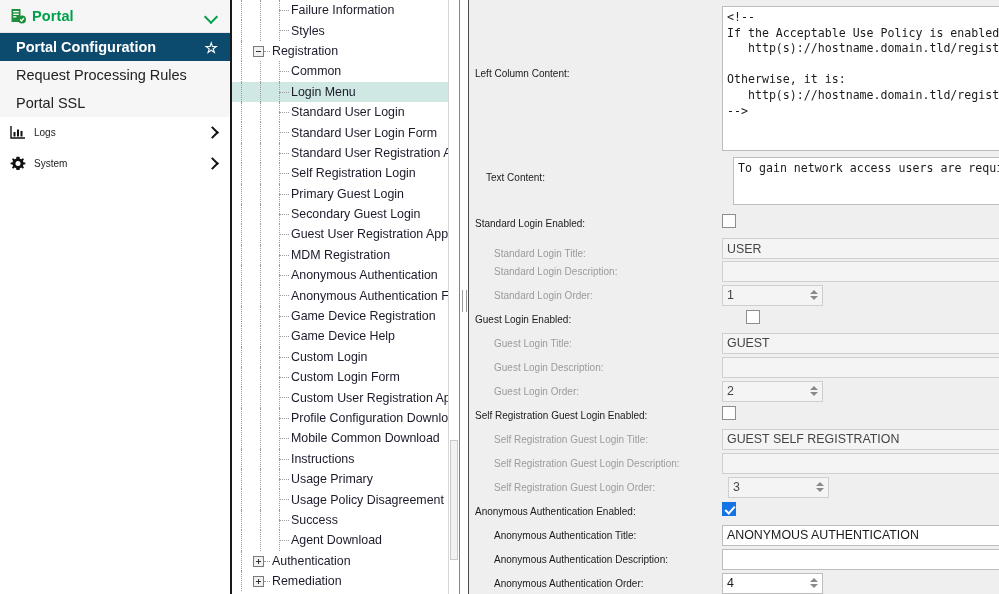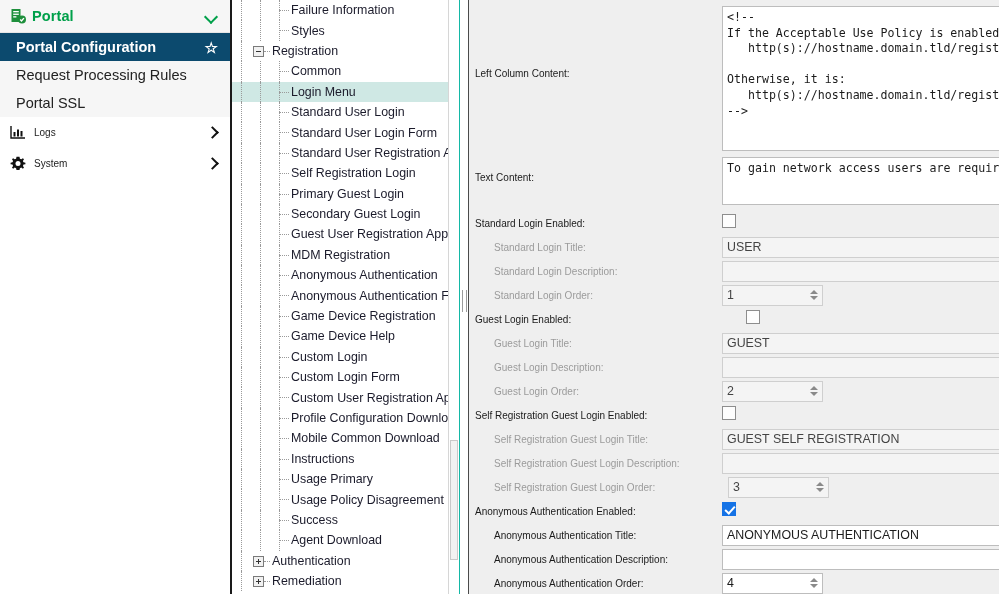--- a/index.html
+++ b/index.html
@@ -615,34 +615,34 @@
           <textarea class="ta ta-left" style="">&lt;!--
 If the Acceptable Use Policy is enabled
    http(s)://hostname.domain.tld/registr
 
 Otherwise, it is:
    http(s)://hostname.domain.tld/registr
 --&gt;</textarea>
         </div>
       </div>
 
-      <div class="row" style="height:54px;">
+      <div class="row" style="height:54px;padding-left:11px;">
         <div class="lab" style="padding-top:15px;">Text Content:</div>
         <div class="fld">
           <textarea class="ta ta-text" style="">To gain network access users are require</textarea>
         </div>
       </div>
 
       <div id="groups-host">
           <div>
             <div class="row" style="height: 24px; align-items: center;">
               <div class="lab">Standard Login Enabled:</div>
               <div class="fld"><span class="cb"></span></div>
             </div>
-            <div class="row" style="height: 24px; align-items: center;">
+            <div class="row" style="height: 24px; align-items: flex-end;">
               <div class="lab sub">Standard Login Title:</div>
               <div class="fld"><input class="tx dis" type="text" value="USER" style=""></div>
             </div>
             <div class="row" style="height: 24px; align-items: center;">
               <div class="lab sub">Standard Login Description:</div>
               <div class="fld"><input class="tx dis" type="text" value="" style=""></div>
             </div>
             <div class="row" style="height: 24px; align-items: center;">
               <div class="lab sub">Standard Login Order:</div>
               <div class="fld"><span class="spin dis">

